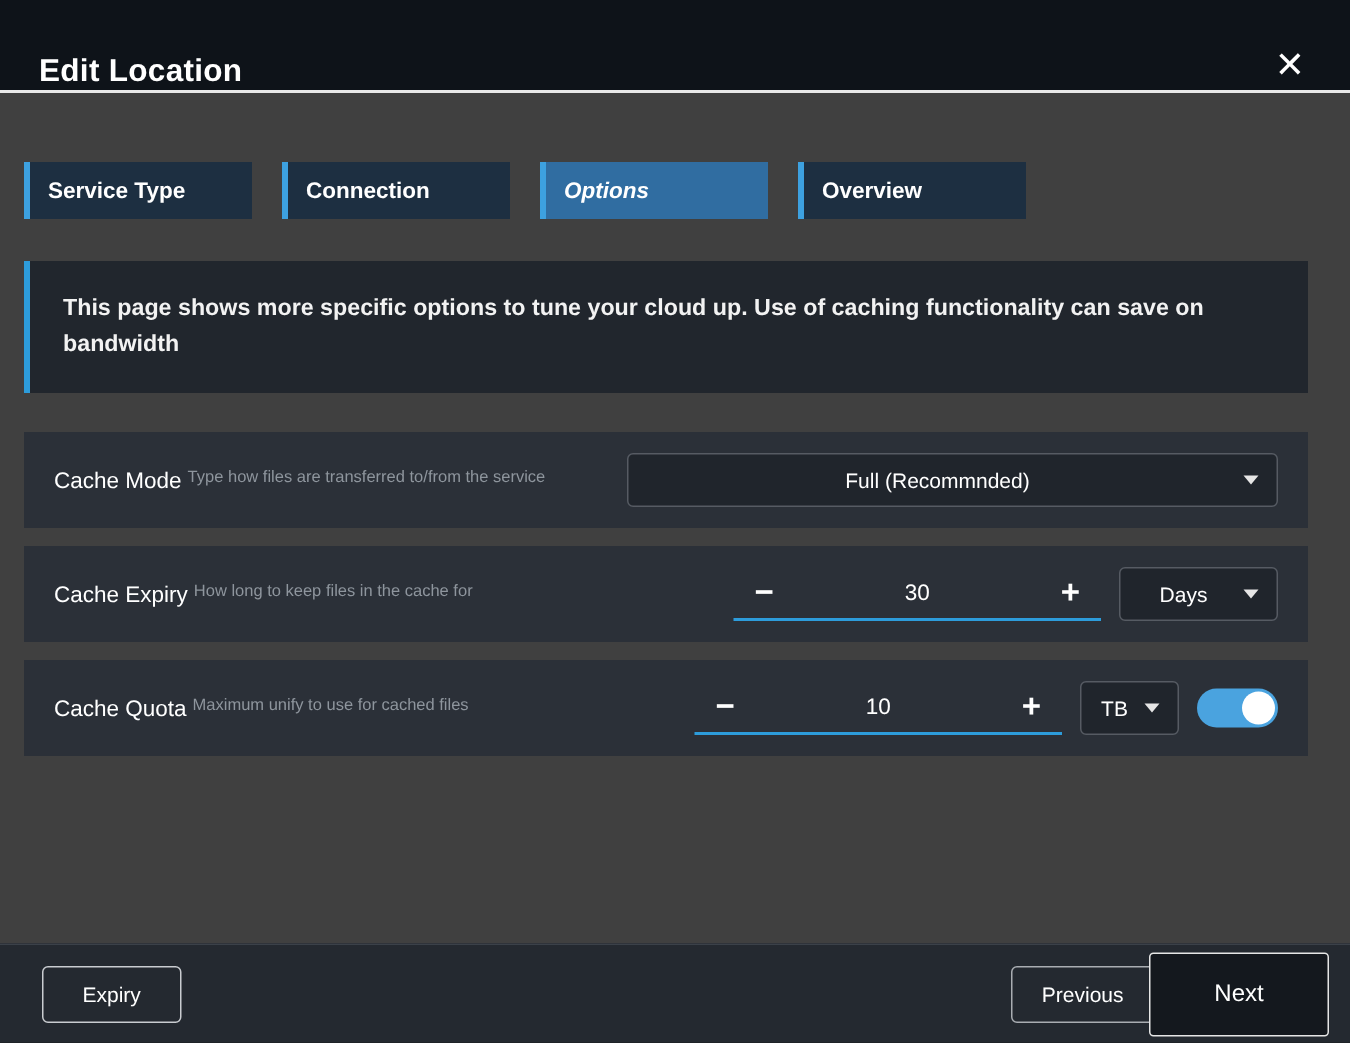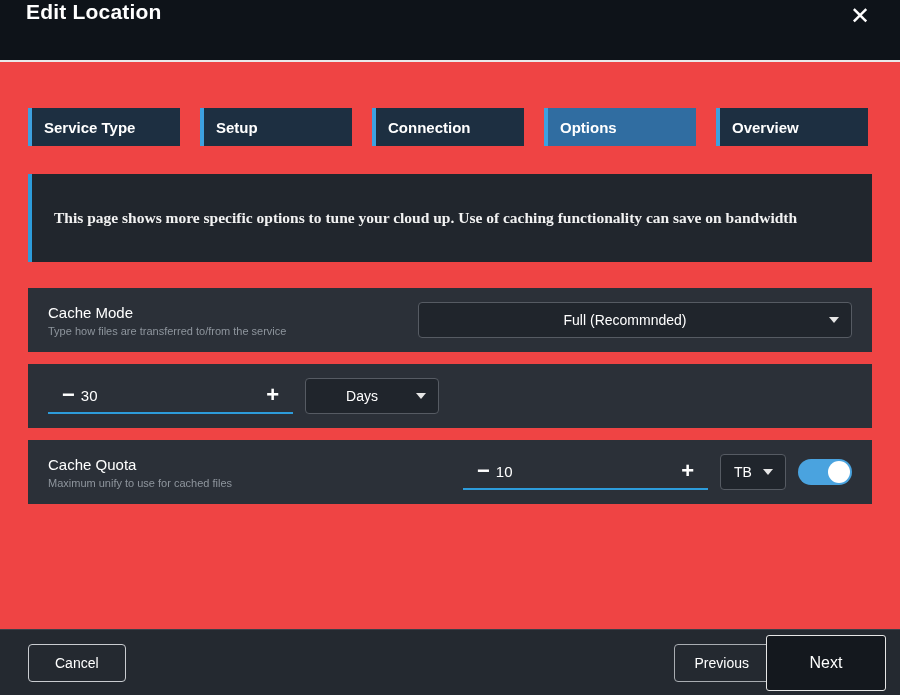--- a/index.html
+++ b/index.html
@@ -9,71 +9,71 @@
     background:#0b0f15;
     color:#ffffff;
     overflow:hidden;
   }
   .dialog { width:900px; height:695px; display:flex; flex-direction:column; background:#0b0f15; }
 
   
   .dlg-header {
     height:62px; flex:0 0 62px;
     background:#0e1319;
-    display:flex; align-items:flex-start; justify-content:space-between;
+    display:flex; align-items:flex-end; justify-content:space-between;
     padding:0 26px;
     border-bottom:2px solid #e9e9e9;
   }
   .dlg-title { font-size:21px; font-weight:bold; letter-spacing:.2px; }
   .close-btn {
     font-size:24px; line-height:1; color:#ffffff; cursor:pointer;
     background:none; border:none; font-family:inherit; padding:4px;
   }
 
   
   .dlg-body {
     flex:1 1 auto;
-    background:#ef4444;
-    padding:28px 28px 0 28px;
+    background:#404040;
+    padding:28px 28px 0 16px;
     overflow:hidden;
   }
 
   
   .tabs { display:flex; gap:20px; margin:18px 0 28px 0; }
   .tab {
     flex:0 0 152px; height:38px;
     background:#1d2f41;
     border-left:4px solid #3da1e0;
     display:flex; align-items:center;
     padding-left:12px;
     font-size:15px; font-weight:bold;
     color:#ffffff; cursor:pointer;
   }
-  .tab.active { background:#306da1; }
+  .tab.active { background:#306da1;font-style:italic; }
 
   
   .info-box {
     border-left:4px solid #2d9cdb;
     background:#21262d;
     padding:18px 22px;
     margin-bottom:26px;
     min-height:88px;
-    display:flex; align-items:center;font-family:Liberation Serif, serif;
+    display:flex; align-items:center;
   }
   .info-text { font-size:15.5px; font-weight:bold; line-height:1.55; color:#f2f2f2; }
 
   
   .row {
     background:#2b3038;
     margin-bottom:12px;
     min-height:64px;
     display:flex; align-items:center; justify-content:space-between;
     padding:10px 20px;
   }
-  .row-label-group { display:flex; flex-direction:column; gap:4px; }
+  .row-label-group { display:flex; flex-direction:row; gap:4px; }
   .row-label { font-size:15px; color:#ffffff; }
   .row-desc { font-size:11px; color:#8e959d; }
   .row-controls { display:flex; align-items:center; gap:12px; }
 
   
   .select {
     background:#20252c;
     border:1px solid #565b63;
     border-radius:4px;
     height:36px;
@@ -85,37 +85,37 @@
   .select .select-value {
     flex:1; text-align:center; font-size:14px; color:#ffffff;
   }
   .select .chev {
     width:0; height:0; margin-left:10px;
     border-left:5px solid transparent;
     border-right:5px solid transparent;
     border-top:6px solid #e6e6e6;
   }
   .select.wide { width:434px; }
-  .select.medium { width:134px; }
+  .select.medium { width:106px; }
   .select.small { width:66px; }
 
   
   .stepper {
     width:245px; height:36px;
     display:flex; align-items:center; justify-content:space-between;
     border-bottom:2px solid #2d9cdb;
     padding:0 8px;
   }
   .step-btn {
     background:none; border:none; color:#ffffff;
     font-size:22px; font-weight:bold; line-height:1;
     cursor:pointer; padding:0 6px; font-family:inherit;
   }
   .step-value {
-    font-size:15px; color:#ffffff; text-align:left; flex:1;
+    font-size:15px; color:#ffffff; text-align:center; flex:1;
     background:transparent; border:none; font-family:inherit;
   }
 
   
   .toggle {
     width:54px; height:26px; border-radius:13px;
     position:relative; cursor:pointer; flex:0 0 54px;
   }
   .toggle.on  { background:#4aa3df; }
   .toggle.off { background:#8d9299; }
@@ -163,21 +163,20 @@
 
   <div class="dlg-header">
     <div class="dlg-title">Edit Location</div>
     <button class="close-btn">✕</button>
   </div>
 
   <div class="dlg-body">
 
     <div class="tabs">
       <div class="tab">Service Type</div>
-      <div class="tab">Setup</div>
       <div class="tab">Connection</div>
       <div class="tab active">Options</div>
       <div class="tab">Overview</div>
     </div>
 
     <div class="info-box">
       <div class="info-text">This page shows more specific options to tune your cloud up. Use of caching functionality can save on bandwidth</div>
     </div>
 
     <div class="row">
@@ -187,20 +186,24 @@
       </div>
       <div class="row-controls">
         <div class="select wide">
           <span class="select-value">Full (Recommnded)</span>
           <span class="chev"></span>
         </div>
       </div>
     </div>
 
     <div class="row">
+      <div class="row-label-group">
+        <div class="row-label">Cache Expiry</div>
+        <div class="row-desc">How long to keep files in the cache for</div>
+      </div>
       <div class="row-controls">
         <div class="stepper">
           <button class="step-btn">−</button>
           <span class="step-value">30</span>
           <button class="step-btn">+</button>
         </div>
         <div class="select medium">
           <span class="select-value">Days</span>
           <span class="chev"></span>
         </div>
@@ -225,20 +228,20 @@
         <div class="toggle on">
           <span class="knob"></span>
         </div>
       </div>
     </div>
 
 
   </div>
 
   <div class="dlg-footer">
-    <button class="btn btn-cancel">Cancel</button>
+    <button class="btn btn-cancel">Expiry</button>
     <div class="footer-right">
       <button class="btn btn-previous">Previous</button>
       <button class="btn btn-next">Next</button>
     </div>
   </div>
 
 </div>
 
 </body></html>

